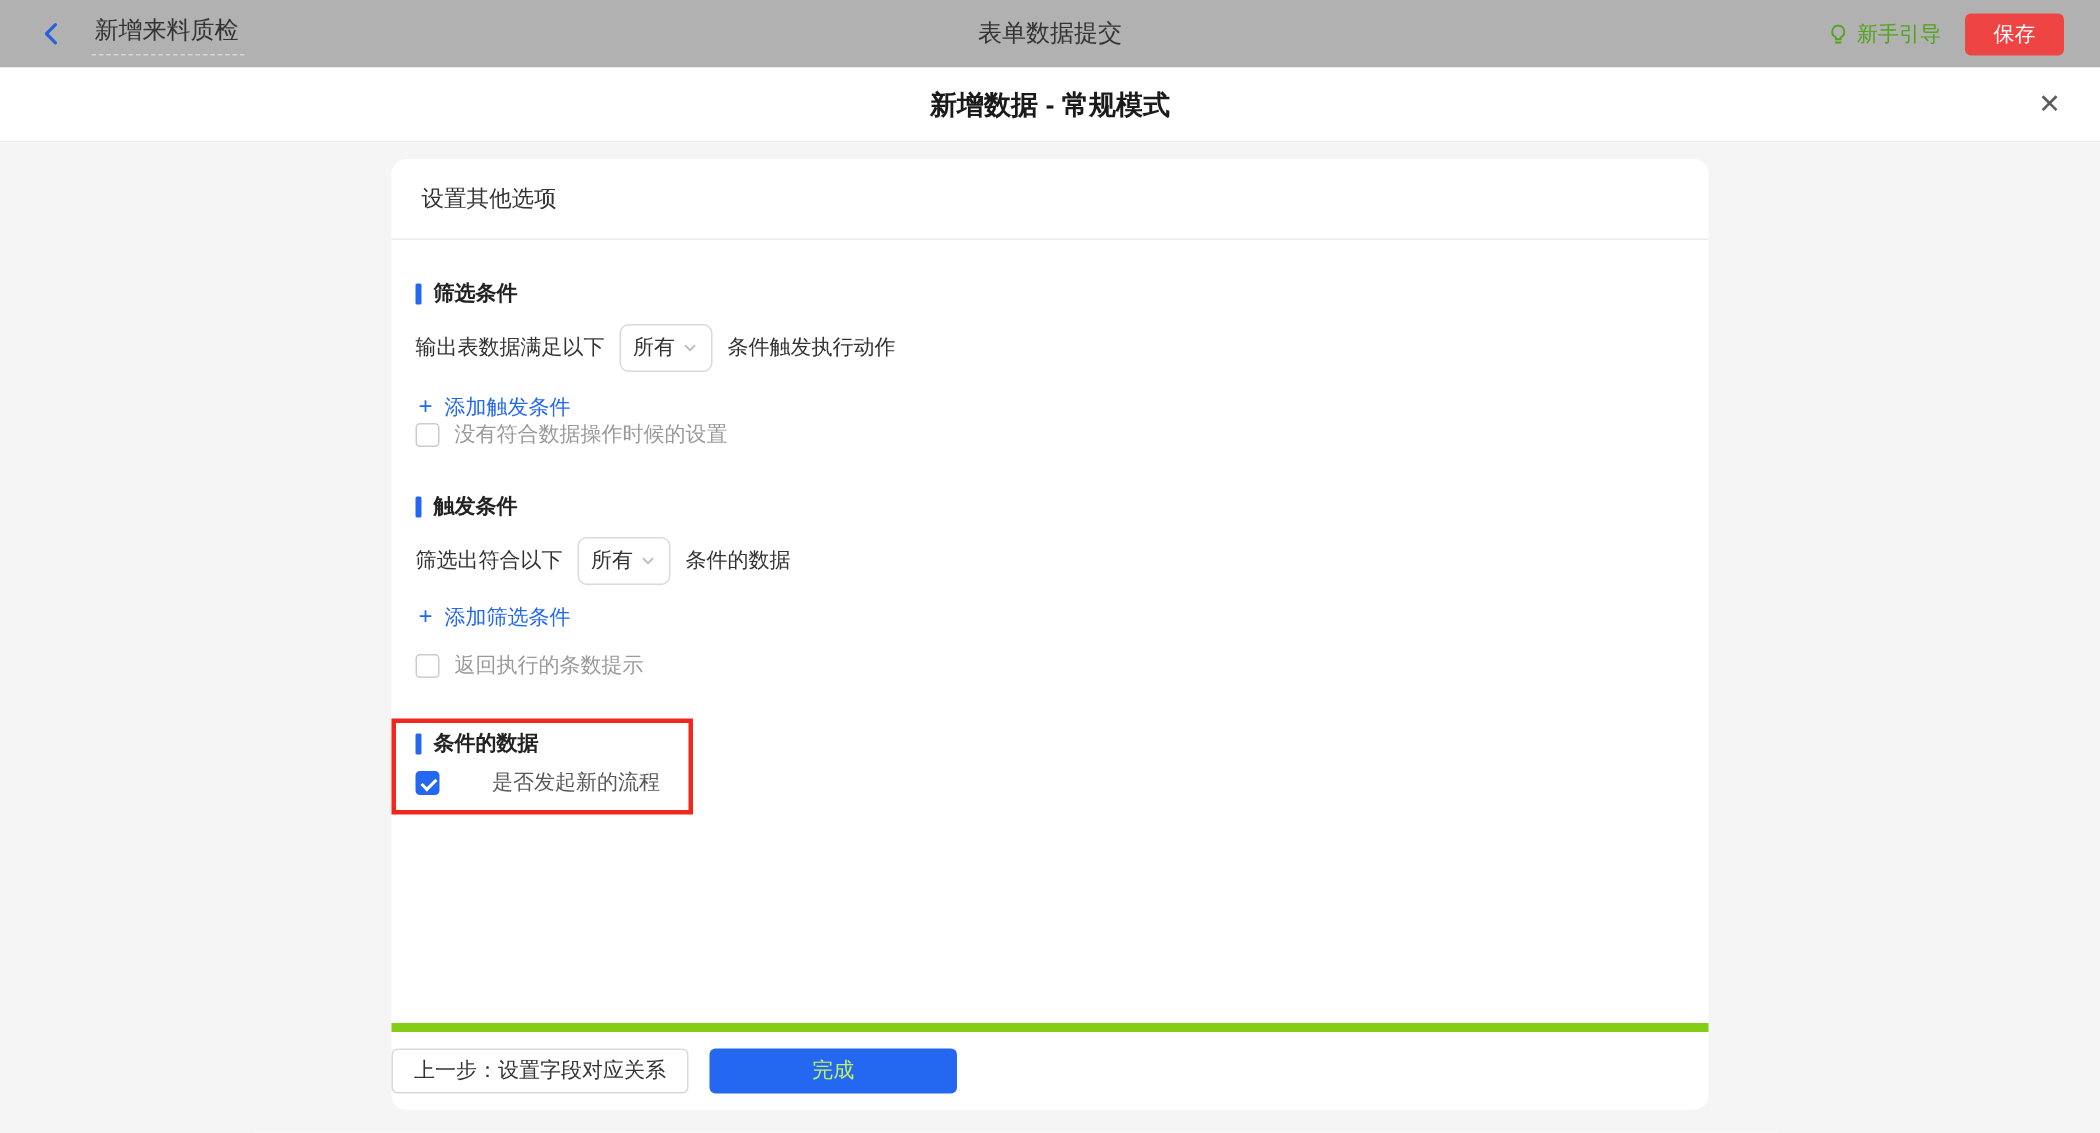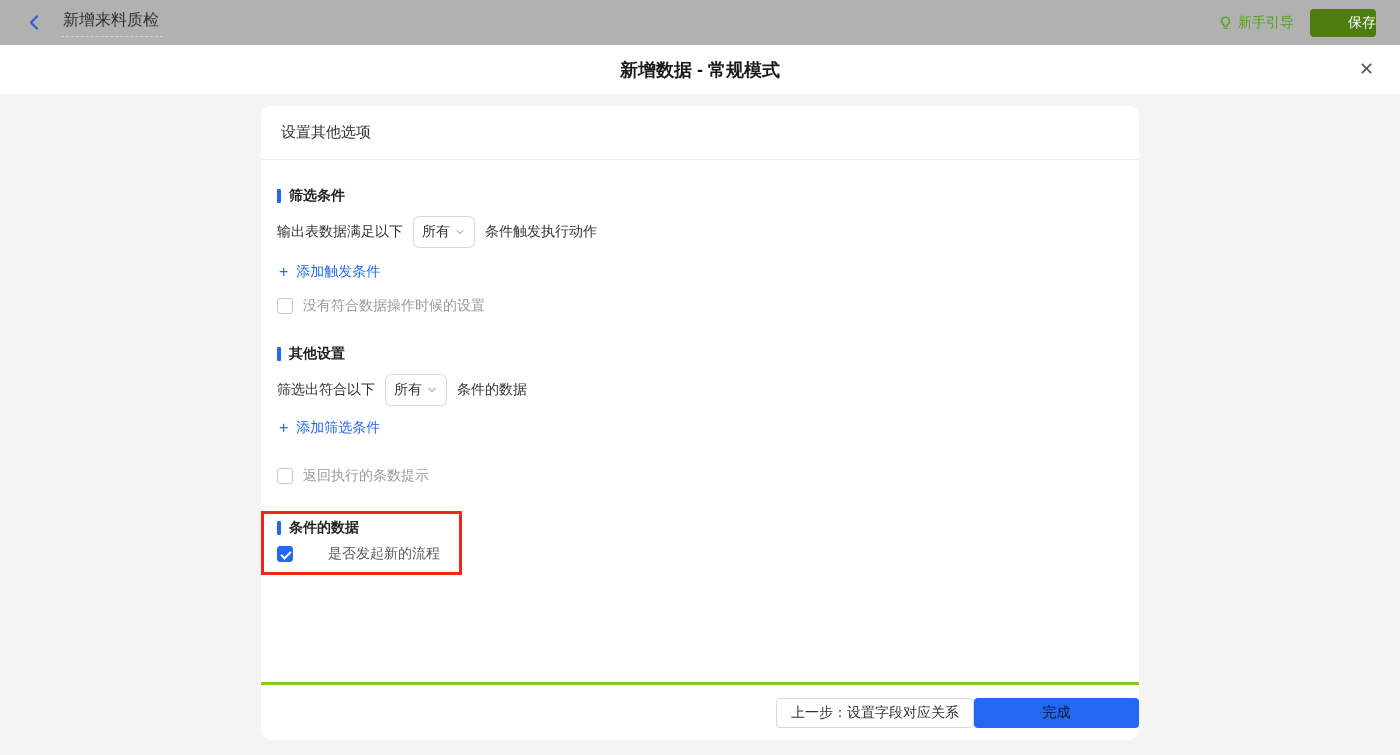--- a/index.html
+++ b/index.html
@@ -5,21 +5,21 @@
   * { margin:0; padding:0; box-sizing:border-box; }
   html,body { width:1400px; height:755px; font-family:"Liberation Sans","DejaVu Sans",sans-serif; background:#f5f5f5; overflow:hidden; }
 
   
   .topbar { position:absolute; left:0; top:0; width:1400px; height:45px; background:#b1b1b1; display:flex; align-items:center; }
   .back-btn { display:flex; align-items:center; margin-left:26px; cursor:pointer; }
   .page-name { margin-left:18px; font-size:16px; color:#333; padding:2px 4px 5px 2px; border-bottom:1px dashed #d6d6d6; }
   .center-title { position:absolute; left:0; right:0; text-align:center; font-size:16px; color:#333; }
   .topbar-right { position:absolute; right:24px; display:flex; align-items:center; gap:16px; }
   .guide { display:flex; align-items:center; gap:5px; color:#52a41e; font-size:14px; cursor:pointer; }
-  .save-btn { width:66px; height:28px; background:#4d7c0f; color:#fff; font-size:14px; border:none; border-radius:4px; cursor:pointer;text-align:right; }
+  .save-btn { width:66px; height:28px; background:#ef4444; color:#fff; font-size:14px; border:none; border-radius:4px; cursor:pointer; }
 
   
   .modal-header { position:absolute; left:0; top:45px; width:1400px; height:50px; background:#fff; border-bottom:1px solid #f0f0f0; display:flex; align-items:center; justify-content:center; }
   .modal-title { font-size:18px; font-weight:bold; color:#1a1a1a; }
   .close-x { position:absolute; right:26px; top:13px; font-size:18px; color:#5c5c5c; cursor:pointer; line-height:22px; }
 
   
   .card { position:absolute; left:261px; top:106px; width:878px; height:634px; background:#fff; border-radius:10px; display:flex; flex-direction:column; }
   .card-header { height:54px; padding:0 20px; display:flex; align-items:center; font-size:15px; color:#333; border-bottom:1px solid #ececec; }
   .card-body { flex:1; padding:28px 16px 0 16px; position:relative; }
@@ -33,40 +33,41 @@
   .add-link { display:flex; align-items:center; margin-top:14px; height:20px; font-size:14px; color:#2468f2; cursor:pointer; }
   .plus { font-size:16px; margin:0 8px 0 2px; font-weight:400; }
 
   .check-row { display:flex; align-items:center; height:16px; font-size:14px; cursor:pointer; }
   .cb { width:16px; height:16px; border:1px solid #ccc; border-radius:3px; background:#fff; margin-right:10px; flex:none; position:relative; }
   .cb.checked { background:#2468f2; border-color:#2468f2; }
   .cb.checked::after { content:""; position:absolute; left:3px; top:4px; width:8px; height:4px; border-left:2px solid #fff; border-bottom:2px solid #fff; transform:rotate(-45deg); }
   .lbl-gray { color:#9a9a9a; }
   .lbl-dark { color:#595959;margin-left:25px; }
 
-  .mt12 { margin-top:12px; } .mt16 { margin-top:16px; } .mt14 { margin-top:30px; }
+  .mt12 { margin-top:12px; } .mt16 { } .mt14 { margin-top:14px; }
   .mt32 { margin-top:32px; } .mt36 { margin-top:36px; } .mt10 { margin-top:10px; }
 
   .sec-other { position:relative; }
   .red-box { position:absolute; left:-16px; top:-9px; width:201px; height:64px; border:3px solid #f1261c; pointer-events:none; }
 
-  .card-footer { height:58px; border-top:3px solid #84cc16; display:flex; align-items:center; justify-content:flex-end; gap:0; }
+  .card-footer { height:58px; border-top:6px solid #84cc16; display:flex; align-items:center; justify-content:flex-start; gap:14px; }
   .btn-prev { height:30px; padding:0 14px; background:#fff; border:1px solid #d9d9d9; border-radius:4px; font-size:14px; color:#333; cursor:pointer; }
-  .btn-done { width:165px; height:30px; background:#2468f2; border:none; border-radius:4px; font-size:14px; color:#0f172a; cursor:pointer; }
+  .btn-done { width:165px; height:30px; background:#2468f2; border:none; border-radius:4px; font-size:14px; color:#bef264; cursor:pointer; }
 </style>
 </head>
 <body>
 
 <div class="topbar">
   <span class="back-btn">
     <svg width="17" height="17" viewBox="0 0 24 24">
         <polyline points="15.5 3.5 7 12 15.5 20.5" fill="none" stroke="#2663d9" stroke-width="3" stroke-linecap="round" stroke-linejoin="round"></polyline>
       </svg>
   </span>
   <span class="page-name">新增来料质检</span>
+  <span class="center-title">表单数据提交</span>
   <span class="topbar-right">
     <span class="guide">
       <svg width="15" height="16" viewBox="0 0 24 24" fill="none" stroke="#52a41e" stroke-width="2" stroke-linecap="round">
           <path d="M12 2.5a6.5 6.5 0 0 0-3.2 12.1c.5.3.7.8.7 1.4v1h5v-1c0-.6.2-1.1.7-1.4A6.5 6.5 0 0 0 12 2.5z"></path>
           <line x1="9.5" y1="20.5" x2="14.5" y2="20.5"></line>
         </svg>
       <span>新手引导</span>
     </span>
     <button class="save-btn">保存</button>
   </span>
@@ -100,21 +101,21 @@
       <span class="plus">+</span>
       <span>添加触发条件</span>
     </div>
     <label class="check-row mt16">
       <span class="cb"></span>
       <span class="lbl-gray">没有符合数据操作时候的设置</span>
     </label>
 
     <div class="sec-title mt32">
       <span class="sec-bar"></span>
-      <span>其他设置</span>
+      <span>触发条件</span>
     </div>
     <div class="cond-row">
       <span>筛选出符合以下</span>
       <span class="select">
         <span>所有</span>
         <svg width="12" height="12" viewBox="0 0 24 24">
             <polyline points="6 9 12 15 18 9" fill="none" stroke="#bfbfbf" stroke-width="2.5" stroke-linecap="round" stroke-linejoin="round"></polyline>
           </svg>
       </span>
       <span>条件的数据</span>

